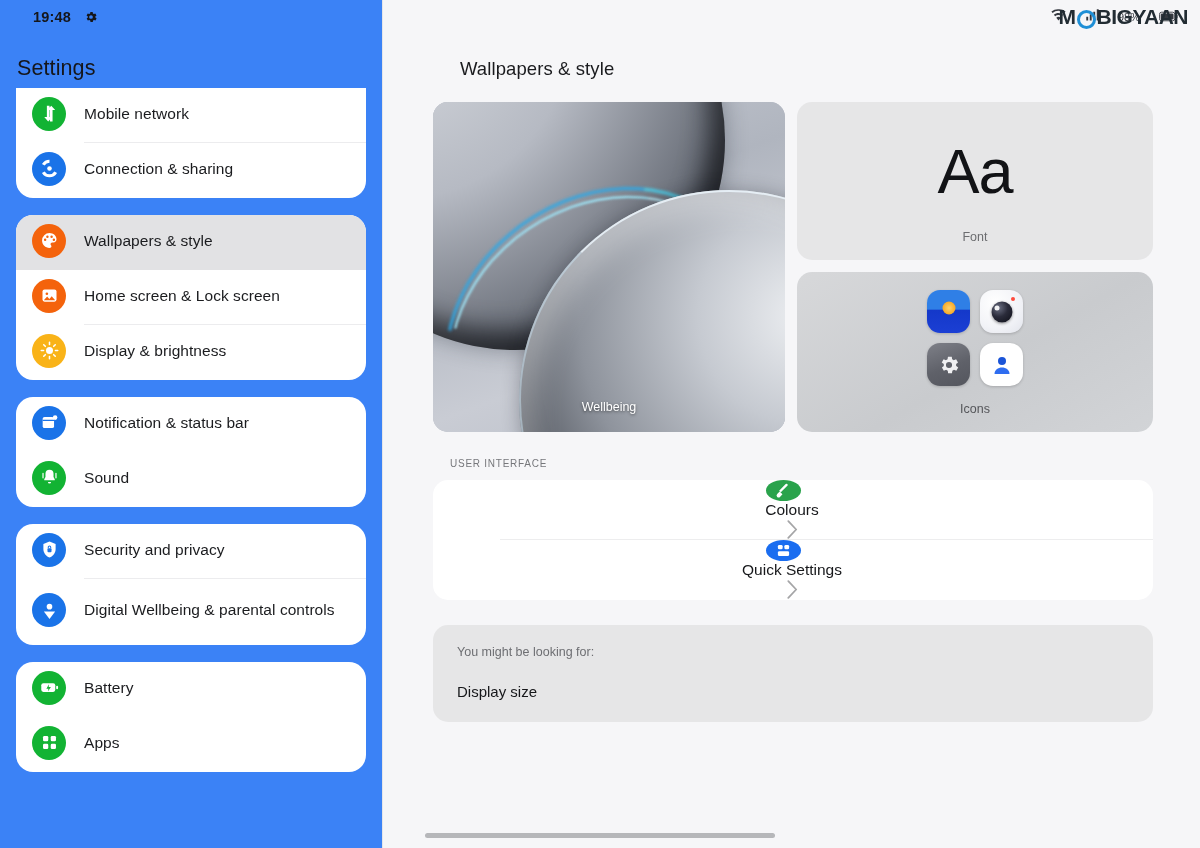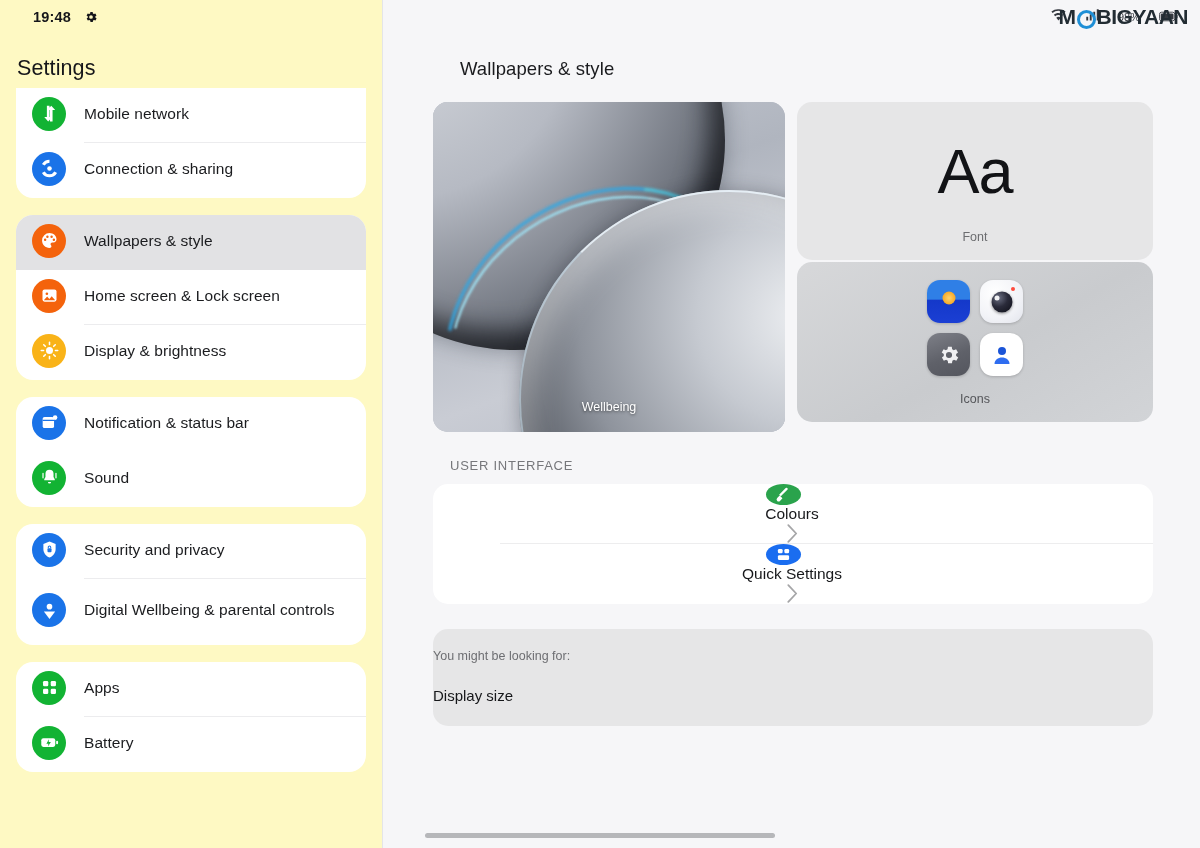--- a/index.html
+++ b/index.html
@@ -12,21 +12,21 @@
   #screen {
     position: relative;
     width: 1200px; height: 848px;
     background: #f6f6f8;
     display: flex;
   }
 
   
   #sidebar {
     width: 383px; height: 848px;
-    background: #fef9c3;
+    background: #3b82f6;
     position: relative;
     border-right: 1px solid #e4e5e8;
     overflow: hidden;
   }
   .statusbar {
     height: 34px;
     display: flex; align-items: center;
     padding-left: 33px;
     gap: 13px;
   }
@@ -199,21 +199,21 @@
   .wp-label {
     position:absolute;
     left:0; right:0; bottom: 18px;
     text-align:center;
     font-size: 12.5px;
     color: #ffffff;
     text-shadow: 0 1px 3px rgba(0,0,0,.55);
     z-index: 5;
   }
 
-  .right-col { display:flex; flex-direction: column; gap: 2px; }
+  .right-col { display:flex; flex-direction: column; gap: 12px; }
   .font-card {
     width: 356px; height: 158px;
     border-radius: 15px;
     background: #e6e6e7;
     position: relative;
     cursor: default;
   }
   .font-aa {
     position:absolute; top: 38px; left:0; right:0;
     text-align:center;
@@ -279,21 +279,21 @@
   .ai-settings { background: linear-gradient(160deg, #7e8088 0%, #5f6169 55%, #54565e 100%); }
   .ai-contacts { background: #ffffff; }
   .app-icon svg { position:absolute; left:50%; top:50%; transform: translate(-50%,-50%); }
   .icons-label {
     position:absolute; bottom: 16px; left:0; right:0;
     text-align:center;
     font-size: 12.5px; color: #55565a;
   }
 
   .section-header {
-    font-size: 13px;
+    font-size: 10px;
     color: #76777b;
     letter-spacing: .75px;
     padding: 26px 0 0 67px;
     text-transform: uppercase;
   }
   .ui-card {
     margin: 11px 47px 0 50px;
     background: #ffffff;
     border-radius: 15px;
     overflow: hidden;
@@ -317,21 +317,21 @@
     display:flex; align-items:center; justify-content:center;
     margin-right: 17px;
   }
   .ui-label { font-size: 15.5px; color: #17181b; flex:1; }
   .chev { opacity: .42; }
 
   .suggest-card {
     margin: 25px 47px 0 50px;
     background: #e6e6e7;
     border-radius: 15px;
-    padding: 20px 0 22px 0;
+    padding: 20px 0 22px 24px;
     cursor: default;
   }
   .suggest-head { font-size: 12.5px; color: #6d6e72; }
   .suggest-item {
     font-size: 15px; color: #16171a;
     margin-top: 24px;
   }
 
   #nav-pill {
     position: absolute;
@@ -456,38 +456,38 @@
                 <path d="M5.6 13.2h12.8L12 21.6z" fill="#ffffff"></path>
               </svg>
             </span>
             <span class="nav-label">Digital Wellbeing &amp; parental controls</span>
           </div>
         </div>
         <div class="nav-group">
           <div class="nav-row">
             <span class="nav-icon" style="background: rgb(18, 179, 51);">
               <svg width="21" height="21" viewBox="0 0 24 24">
+                <rect x="2.6" y="7" width="16" height="10" rx="2.4" fill="#ffffff"></rect>
+                <rect x="19.6" y="10" width="2.2" height="4" rx="1.1" fill="#ffffff"></rect>
+                <path d="M11.4 8.4l-3 5h2.4l-.6 3.2 3.4-5.2h-2.5z" fill="#12b333"></path>
+              </svg>
+            </span>
+            <span class="nav-label">Battery</span>
+          </div>
+          <div class="nav-row">
+            <span class="nav-icon" style="background: rgb(18, 179, 51);">
+              <svg width="21" height="21" viewBox="0 0 24 24">
                 <rect x="4.6" y="4.6" width="6" height="6" rx="1.5" fill="#ffffff"></rect>
                 <rect x="13.4" y="4.6" width="6" height="6" rx="1.5" fill="#ffffff"></rect>
                 <rect x="4.6" y="13.4" width="6" height="6" rx="1.5" fill="#ffffff"></rect>
                 <rect x="13.4" y="13.4" width="6" height="6" rx="1.5" fill="#ffffff"></rect>
               </svg>
             </span>
             <span class="nav-label">Apps</span>
             <span class="divider"></span>
-          </div>
-          <div class="nav-row">
-            <span class="nav-icon" style="background: rgb(18, 179, 51);">
-              <svg width="21" height="21" viewBox="0 0 24 24">
-                <rect x="2.6" y="7" width="16" height="10" rx="2.4" fill="#ffffff"></rect>
-                <rect x="19.6" y="10" width="2.2" height="4" rx="1.1" fill="#ffffff"></rect>
-                <path d="M11.4 8.4l-3 5h2.4l-.6 3.2 3.4-5.2h-2.5z" fill="#12b333"></path>
-              </svg>
-            </span>
-            <span class="nav-label">Battery</span>
           </div>
         </div>
       </div>
   </div>
 
   <div id="main">
 
     <div id="status-right">
       <span>
         <svg width="15" height="13" viewBox="0 0 24 20" fill="#20242c">

